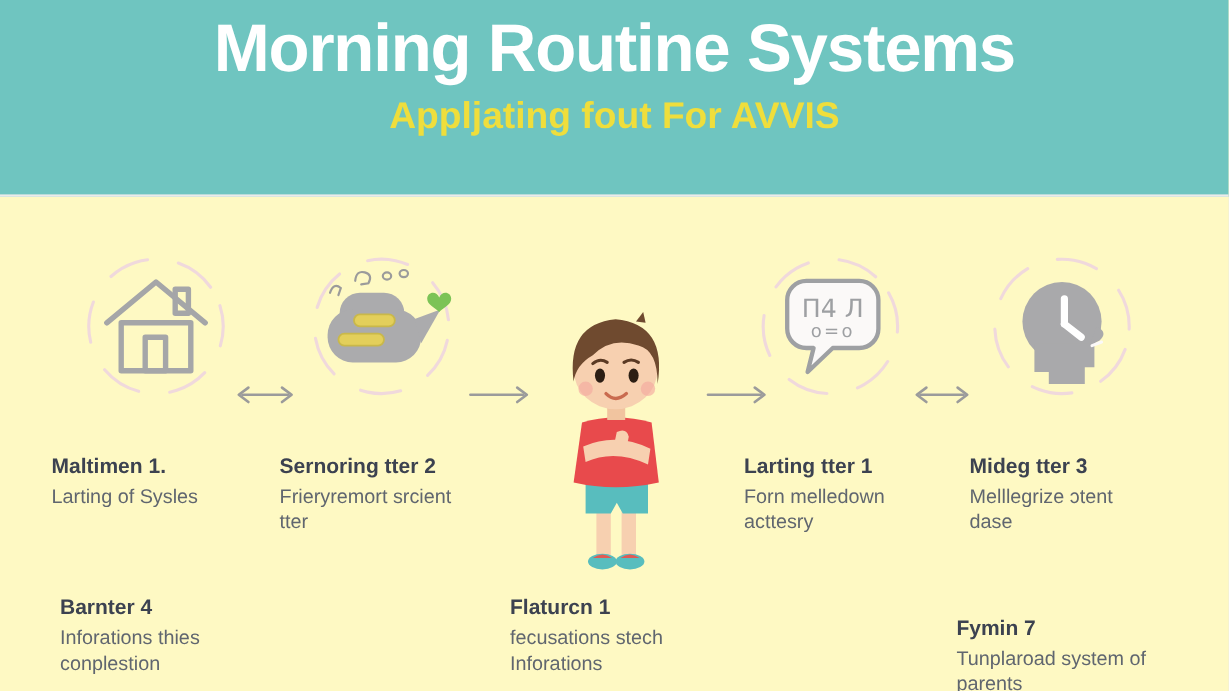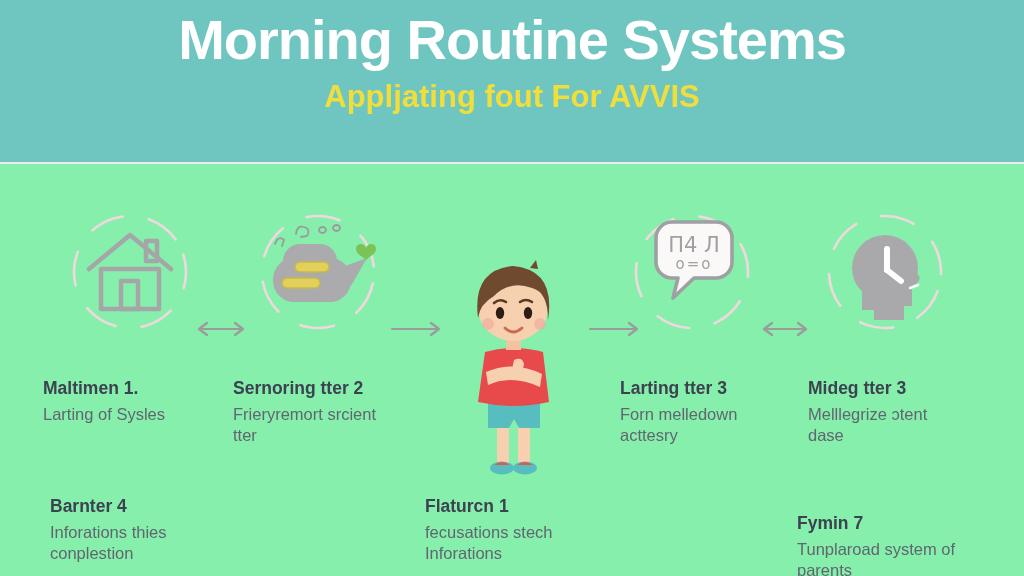--- a/index.html
+++ b/index.html
@@ -1,18 +1,18 @@
 <!DOCTYPE html>
 <html><head>
 <meta charset="utf-8">
 <style>
   html,body{margin:0;padding:0;background:#e8e8e8;}
   .stage{
     position:relative;width:1024px;height:576px;overflow:hidden;
-    background:#86efac;
+    background:#fef9c3;
     font-family:"Liberation Sans","DejaVu Sans",sans-serif;
   }
   
   .header{
     position:absolute;left:0;top:0;width:1024px;height:162px;
     background:#6FC5C0;border-bottom:2px solid #ECEBEA;
     text-align:center;
   }
   .main-title{
     margin:0;padding-top:8px;
@@ -134,21 +134,21 @@
       <ellipse cx="48" cy="57" rx="4.2" ry="6" fill="#2C1E14"></ellipse>
       <ellipse cx="76" cy="57" rx="4.2" ry="6" fill="#2C1E14"></ellipse>
 
       <circle cx="36" cy="68" r="6" fill="#F4A9A0" opacity="0.65"></circle>
       <circle cx="88" cy="68" r="6" fill="#F4A9A0" opacity="0.65"></circle>
 
       <path d="M53,72 q8,8 17,0" stroke="#C96B4F" stroke-width="2.8" fill="none" stroke-linecap="round"></path>
     </svg>
   </div>
 
-  <div class="icon-box" style="left:646px;top:212px">
+  <div class="icon-box" style="left:646px;top:224px">
     <svg width="95" height="92" viewBox="0 0 95 92">
       <path d="M26,10 h44 a16,16 0 0 1 16,16 v24 a16,16 0 0 1 -16,16 h-22 l-21,20 l5,-20 h-6 a16,16 0 0 1 -16,-16 v-24 a16,16 0 0 1 16,-16 z" fill="#FBF9F8" stroke="#9EA0A3" stroke-width="3.6" stroke-linejoin="round"></path>
       <text x="48" y="40" text-anchor="middle" font-size="21" fill="#9EA0A3" font-family="DejaVu Sans, sans-serif">Π4 Л</text>
       <text x="48" y="57" text-anchor="middle" font-size="15" letter-spacing="2" fill="#9EA0A3" font-family="DejaVu Sans, sans-serif">o=o</text>
     </svg>
   </div>
 
   <div class="icon-box" style="left:840px;top:228px">
     <svg width="95" height="96" viewBox="0 0 95 96">
       <g fill="#A9A9AB">
@@ -193,21 +193,21 @@
 
   <div class="label" style="left:43px;top:378px;width:175px">
     <div class="label-title">Maltimen 1.</div>
     <div class="label-desc">Larting of Sysles</div>
   </div>
   <div class="label" style="left:233px;top:378px;width:170px">
     <div class="label-title">Sernoring tter 2</div>
     <div class="label-desc">Frieryremort srcient tter</div>
   </div>
   <div class="label" style="left:620px;top:378px;width:152px">
-    <div class="label-title">Larting tter 3</div>
+    <div class="label-title">Larting tter 1</div>
     <div class="label-desc">Forn melledown acttesry</div>
   </div>
   <div class="label" style="left:808px;top:378px;width:155px">
     <div class="label-title">Mideg tter 3</div>
     <div class="label-desc">Melllegrize ɔtent dase</div>
   </div>
 
   <div class="label" style="left:50px;top:496px;width:162px">
     <div class="label-title">Barnter 4</div>
     <div class="label-desc">Inforations thies conplestion</div>

